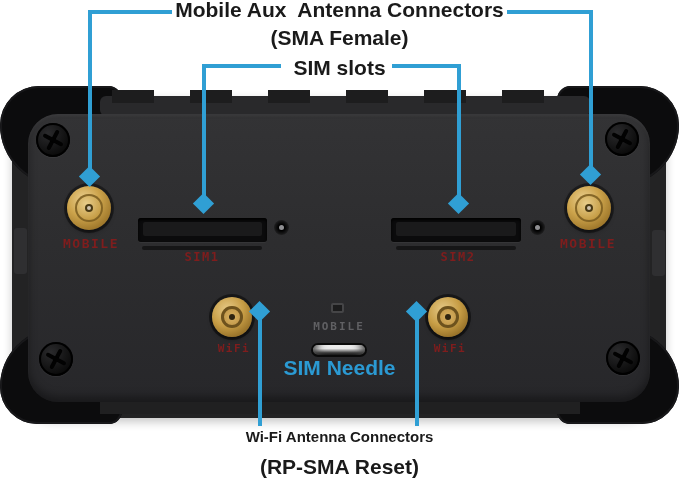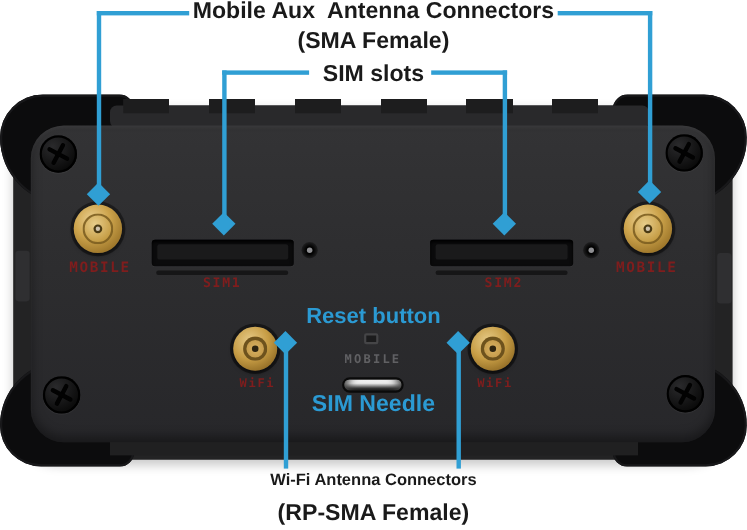--- a/index.html
+++ b/index.html
@@ -131,24 +131,23 @@
   #lbl-reset  { left:297px; top:320px; font-size:11px; letter-spacing:2px; color:#606063; }
 </style>
 </head>
 <body>
 
 <div class="stage">
 
   <div class="callout" id="co-ma1">Mobile Aux  Antenna Connectors</div>
   <div class="callout" id="co-ma2">(SMA Female)</div>
   <div class="callout" id="co-sim">SIM slots</div>
-  <div class="callout blue" id="co-reset">Reset button</div>
   <div class="callout blue" id="co-needle">SIM Needle</div>
   <div class="callout" id="co-wifi1">Wi-Fi Antenna Connectors</div>
-  <div class="callout" id="co-wifi2">(RP-SMA Female)</div>
+  <div class="callout" id="co-wifi2">(RP-SMA Reset)</div>
 
   <div class="bl" id="ln-ma-l-h"></div>
   <div class="bl" id="ln-ma-l-v"></div>
   <div class="dia" id="ar-ma-l"></div>
   <div class="bl" id="ln-ma-r-h"></div>
   <div class="bl" id="ln-ma-r-v"></div>
   <div class="dia" id="ar-ma-r"></div>
   <div class="bl" id="ln-sl-l-h"></div>
   <div class="bl" id="ln-sl-l-v"></div>
   <div class="dia" id="ar-sl-l"></div>

